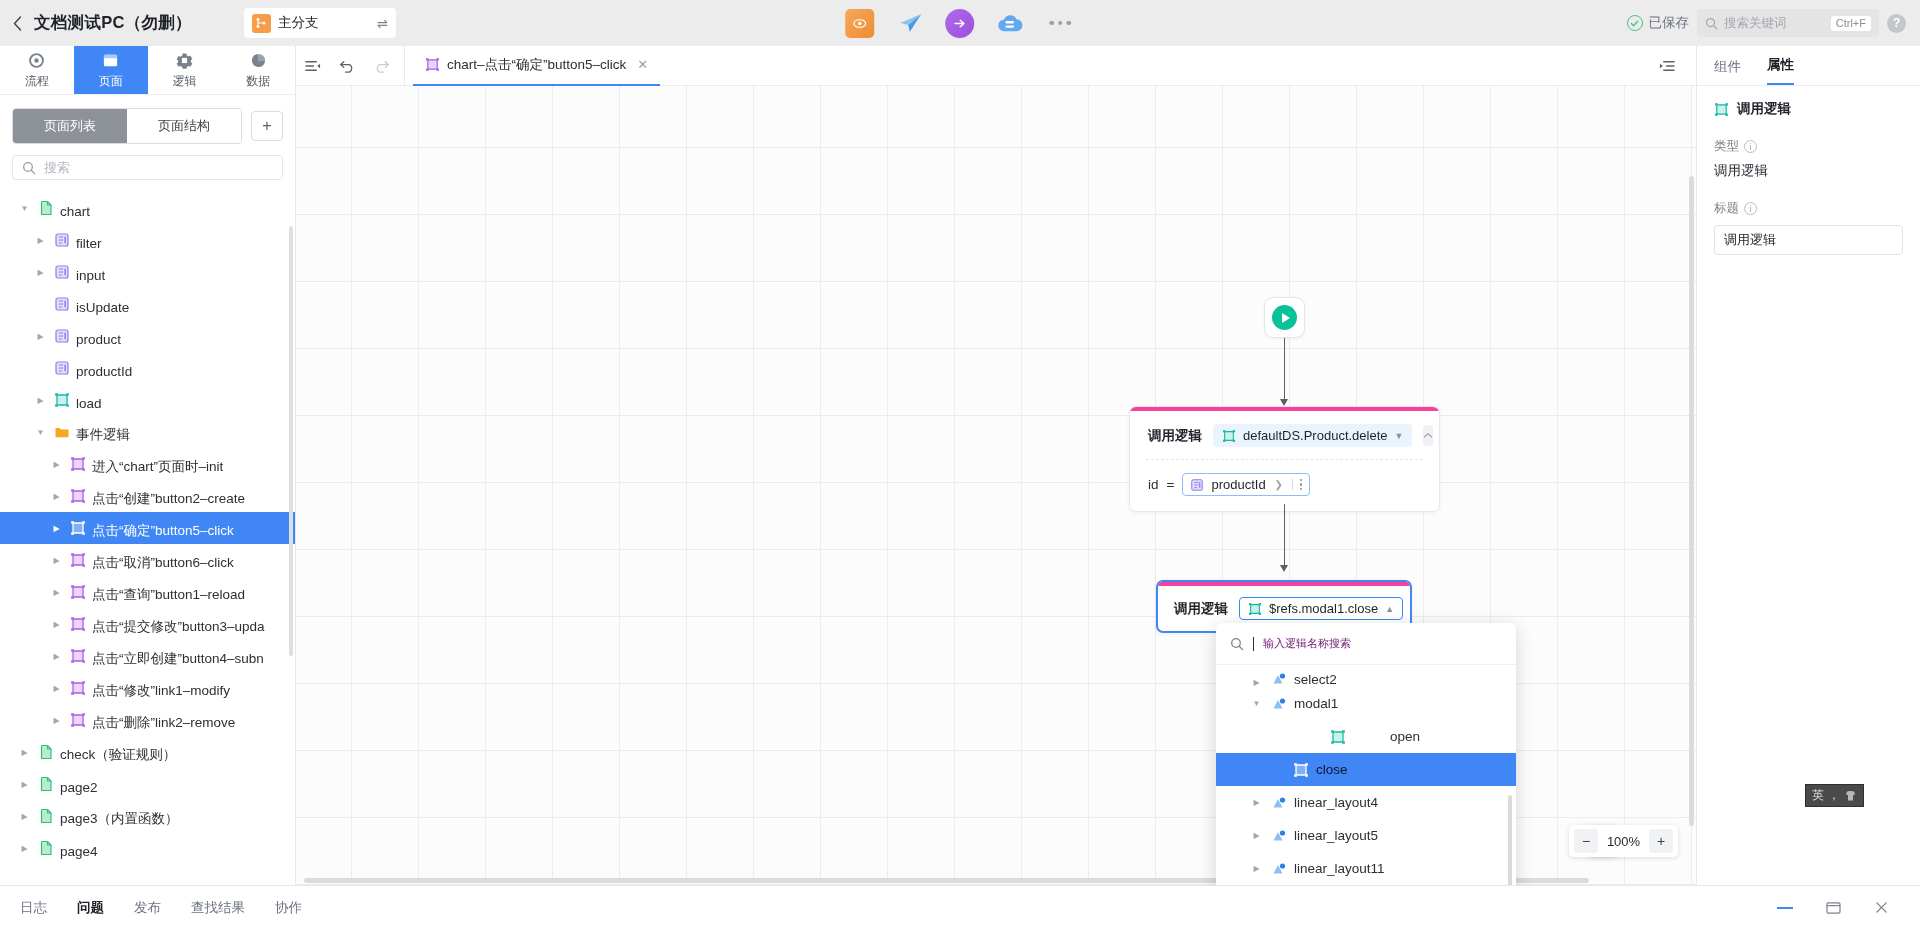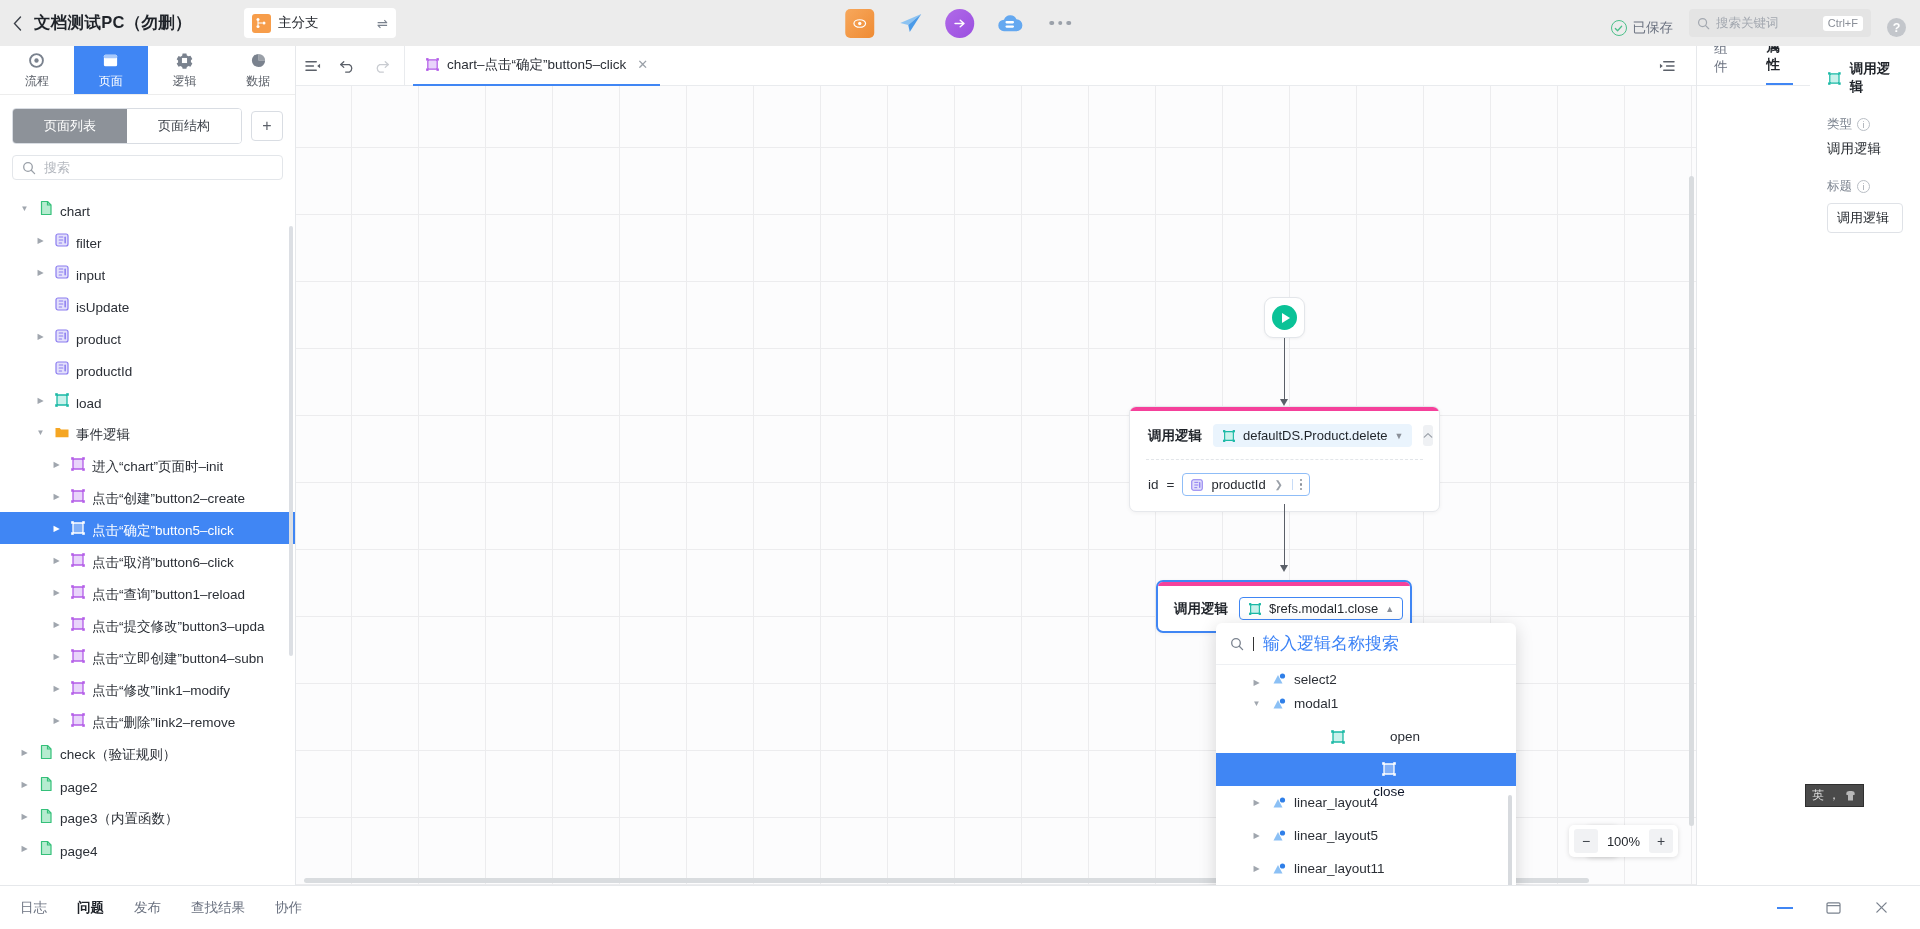--- a/index.html
+++ b/index.html
@@ -35,21 +35,21 @@
   .hdr-center {
     position: absolute; left: 50%; transform: translateX(-50%);
     display: flex; align-items: center; gap: 21px;
   }
   .cic { width: 29px; height: 29px; display: flex; align-items: center; justify-content: center; cursor: pointer; }
   .cic.preview { border-radius: 5px; background: linear-gradient(135deg,#f7a85c,#ef8b33); }
   .cic.arrowc { border-radius: 50%; background: linear-gradient(135deg,#b06ae8,#9b4fe0); }
   .dots3 { display: flex; gap: 4px; cursor: pointer; padding: 0 4px; }
   .dots3 i { width: 4.5px; height: 4.5px; border-radius: 50%; background: #9ba1aa; display: block; }
 
-  .hdr-right { margin-left: auto; display: flex; align-items: flex-end; gap: 16px; padding-right: 14px; }
+  .hdr-right { margin-left: auto; display: flex; align-items: center; gap: 8px; padding-right: 14px; }
   .saved { display: flex; align-items: center; gap: 6px; font-size: 13.5px; color: #6b7280; }
   .saved .ring {
     width: 16px; height: 16px; border: 1.4px solid #4cc08a; border-radius: 50%;
     display: flex; align-items: center; justify-content: center;
   }
   .hdr-search {
     width: 182px; height: 28px; background: #e4e4e4; border-radius: 4px;
     display: flex; align-items: center; padding: 0 8px; gap: 6px; cursor: text;
   }
   .hdr-search .ph { font-size: 12.5px; color: #a3a8b0; flex: 1; }
@@ -181,25 +181,25 @@
 
   
   .dropdown {
     position: absolute; left: 920px; top: 537px; width: 300px; height: 333px;
     background: #fff; border-radius: 6px; box-shadow: 0 4px 18px rgba(0,0,0,.16);
     display: flex; flex-direction: column; overflow: hidden; z-index: 40;
   }
   .dd-search { height: 42px; display: flex; align-items: center; gap: 9px; padding: 0 14px;
                border-bottom: 1px solid #eef0f3; }
   .dd-caret { width: 1px; height: 14px; background: #333; }
-  .dd-search .ph { font-size: 17px; color: #3b82f6; }
+  .dd-search .ph { font-size: 11px; color: #701a75; }
   .dd-list { flex: 1; position: relative; overflow: hidden; padding-top: 2px; }
   .dd-item { height: 33px; display: flex; align-items: center; gap: 7px; font-size: 13.5px;
              color: #2b2f36; cursor: pointer; padding-right: 10px; }
-  .dd-item.sel { background: #4086f4; color: #0f172a; flex-direction: column; }
+  .dd-item.sel { background: #4086f4; color: #0f172a; }
   .dd-item.clip { height: 20px; overflow: hidden; align-items: flex-end; }
   .dd-scroll { position: absolute; right: 4px; top: 130px; width: 4px; height: 98px;
                background: #d7dade; border-radius: 2px; }
 
   
   .fitbtn {
     position: absolute; right: 78px; bottom: 28px; width: 32px; height: 32px; background: #fff;
     border-radius: 5px; box-shadow: 0 1px 5px rgba(0,0,0,.13); display: flex; align-items: center;
     justify-content: center; color: #444; font-size: 13px; cursor: pointer;
   }
@@ -211,21 +211,21 @@
           align-items: center; justify-content: center; color: #3c4149; font-size: 14px; cursor: pointer; }
   .zval { font-size: 13px; color: #1f2329; width: 47px; text-align: center; cursor: pointer; }
 
   .hscroll { position: absolute; left: 8px; bottom: 2px; height: 5px; width: 1285px;
              background: #d9dcdf; border-radius: 3px; }
   .vscroll-c { position: absolute; right: 2px; top: 90px; width: 5px; height: 650px;
                background: #d9dcdf; border-radius: 3px; }
 
   
   .right { width: 224px; min-width: 224px; background: #fff; border-left: 1px solid #e6e8eb;
-           display: flex; flex-direction: row; }
+           display: flex; flex-direction: column; }
   .rtabs { height: 40px; display: flex; align-items: flex-end; gap: 26px; padding: 0 17px;
            border-bottom: 1px solid #e9ebee; }
   .rtab { font-size: 13.5px; color: #6b7280; padding-bottom: 9px; cursor: pointer; }
   .rtab.on { color: #1f2329; font-weight: 600; border-bottom: 2px solid #4086f4; }
   .rbody { padding: 14px 17px; }
   .r-title { display: flex; align-items: center; gap: 8px; font-size: 13.5px; color: #1f2329; font-weight: 600; }
   .r-field-lbl { display: flex; align-items: center; gap: 5px; font-size: 12.5px; color: #7a828e; margin-top: 20px; }
   .info-ic { width: 13px; height: 13px; border-radius: 50%; border: 1px solid #b9bec5; color: #a3a8b0;
              font-size: 9px; display: flex; align-items: center; justify-content: center; font-style: normal; }
   .r-field-val { font-size: 13.5px; color: #1f2329; margin-top: 7px; }

